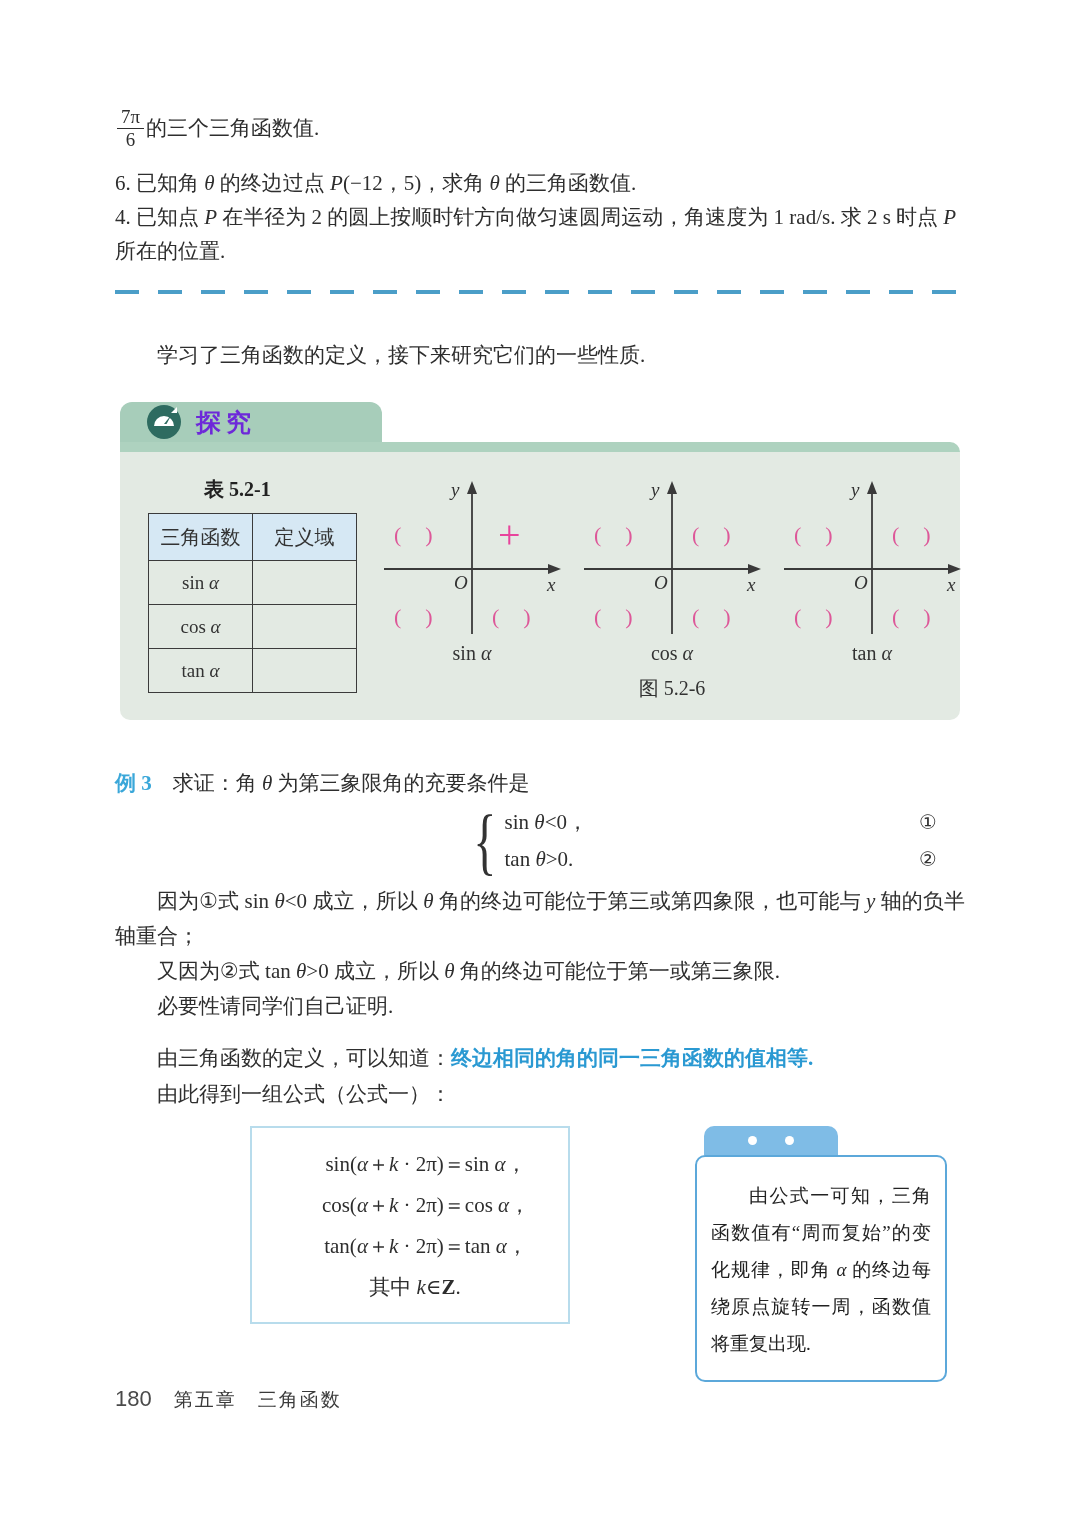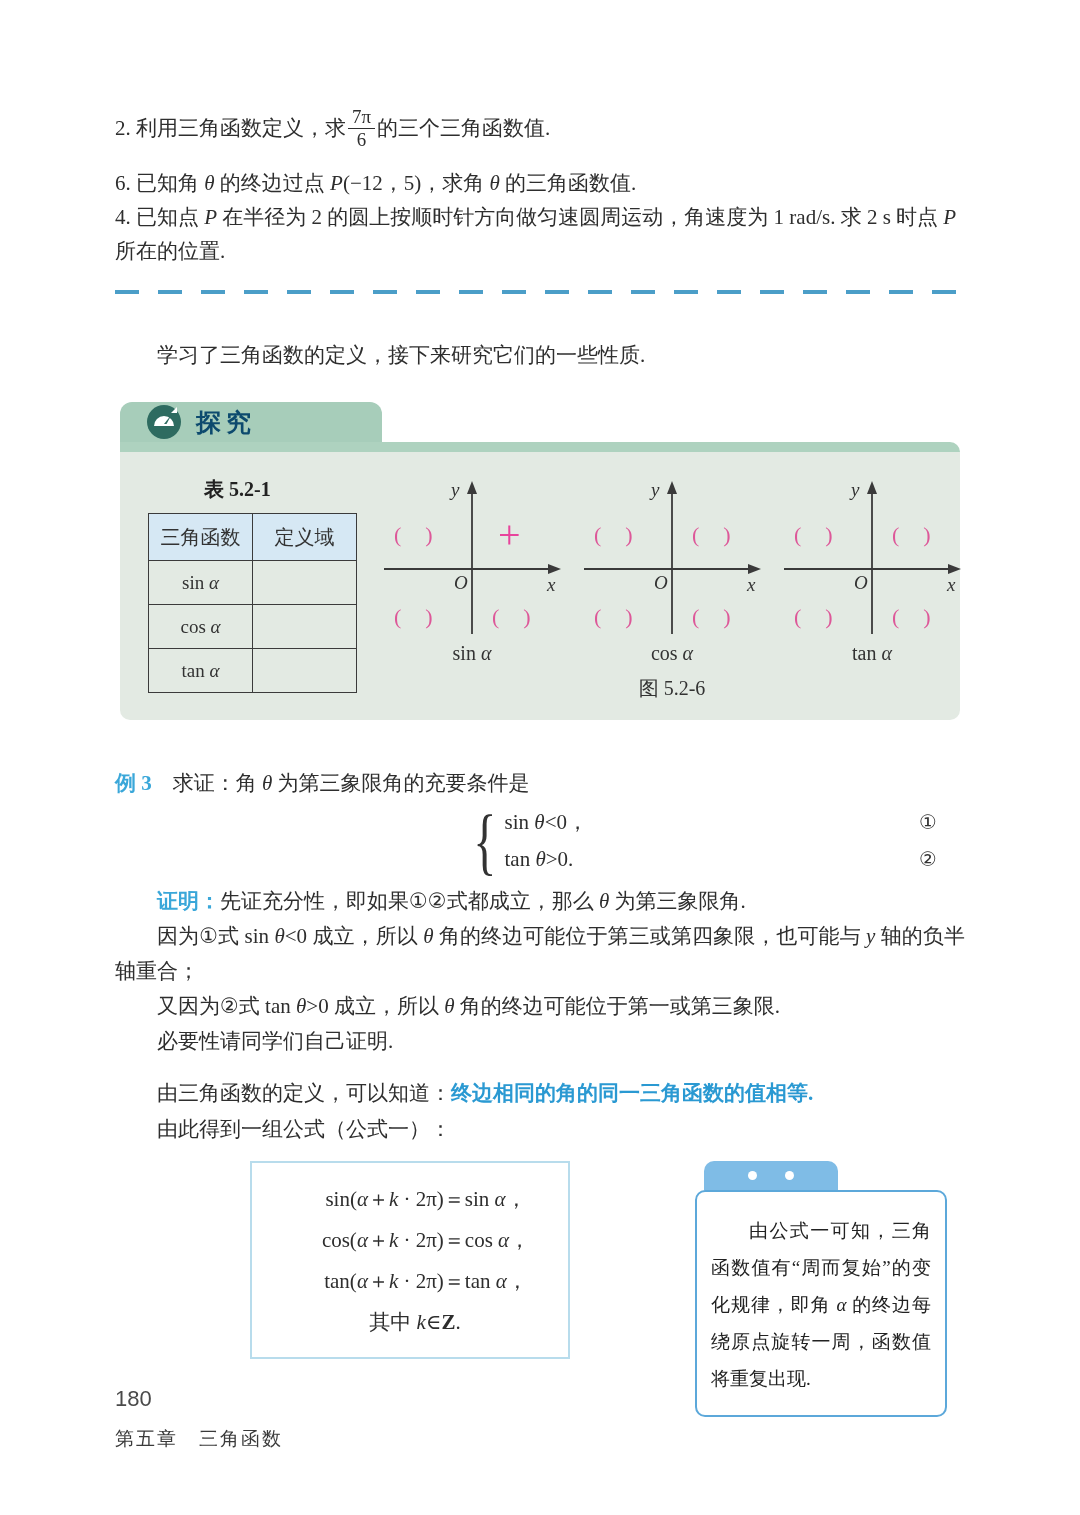--- a/index.html
+++ b/index.html
@@ -24,21 +24,21 @@
   
   .divider{height:4px; margin:22px 0 0 0;
     background:repeating-linear-gradient(90deg,#4b9ec8 0 24px,transparent 24px 43px);}
   
   .intro{margin:44px 0 0 0; font-size:21px; line-height:34px; text-indent:2em;}
   
   .explore{margin:30px 5px 0 5px;}
   .explore-tab{width:262px; height:40px; background:#a7cdba; border-radius:12px 12px 0 0;
     display:flex; align-items:center; padding-left:26px; box-sizing:border-box;}
   .explore-icon{width:36px; height:36px; flex:0 0 36px; margin-right:14px;}
-  .explore-tab-label{font-size:25px; color:#0c4a6e; letter-spacing:5px;
+  .explore-tab-label{font-size:25px; color:#6d28d9; letter-spacing:5px;
     font-family:Liberation Serif, serif; font-weight:600;}
   .explore-body{background:#e3eae3; border-top:10px solid #aed2bf;
     border-radius:0 10px 10px 10px; padding:16px 28px 18px 28px;}
   .explore-text{font-size:21px; line-height:37px; text-indent:2em; text-align:justify;
     letter-spacing:2.5px; margin:0; color:#333;}
   .media-row{display:flex; align-items:flex-start; margin-top:6px;}
   .table-col{width:218px; flex:0 0 218px;}
   .tbl-caption{font-weight:bold; font-size:20px; margin:2px 0 10px 56px; color:#222;}
   table.def{border-collapse:collapse; margin-left:0;}
   table.def td,table.def th{border:1.6px solid #3b3b3b; text-align:center; font-weight:normal;
@@ -77,33 +77,32 @@
   .formula-box .fl{line-height:41px; padding-left:22px; white-space:nowrap;}
   .formula-box .fl-last{line-height:41px; padding-left:0;}
   .note{margin-left:auto; width:252px; margin-right:18px;}
   .note-tab{width:134px; height:29px; margin-left:9px; background:#7fbce6;
     border-radius:10px 10px 0 0; display:flex; align-items:center; justify-content:center; gap:28px;}
   .note-dot{width:9px; height:9px; border-radius:50%; background:#fff;}
   .note-body{border:2px solid #5ca8da; border-radius:10px; background:#fff;
     padding:20px 14px 18px 14px; font-size:19px; line-height:37px; text-indent:2em;
     text-align:justify; color:#222;}
   
-  .footer{position:absolute; left:115px; top:1386px; display:flex; align-items:baseline; gap:14px;flex-direction:column;}
+  .footer{position:absolute; left:115px; top:1386px; display:flex; align-items:baseline; gap:22px;}
   .footer .pg{font-family:"Liberation Sans","DejaVu Sans",sans-serif; font-size:22px; color:#4a4a4a;}
   .footer .ch{font-size:19px; color:#3a3a3a; letter-spacing:2px;}
 </style>
 </head>
 <body>
 
 <div class="page">
   <div class="content">
 
     <div class="exercises">
       <div class="ex-first">
-        <span><span>2. 利用三角函数定义，求</span></span>
         <span><span class="frac">
               <span class="fnum">7π</span>
               <span class="fden">6</span>
             </span></span>
         <span><span>的三个三角函数值.</span></span>
       </div>
       <p class="ex-line"><span>6. 已知角 </span><span class="i">θ</span><span> 的终边过点 </span><span class="i">P</span><span>(−12，5)，求角 </span><span class="i">θ</span><span> 的三角函数值.</span></p>
       <p class="ex-line"><span>4. 已知点 </span><span class="i">P</span><span> 在半径为 2 的圆上按顺时针方向做匀速圆周运动，角速度为 1 rad/s. 求 2 s 时点 </span><span class="i">P</span><span> 所在的位置.</span></p>
     </div>
 
@@ -218,21 +217,20 @@
         <div><span>sin </span><span class="i">θ</span><span>&lt;0，</span></div>
         <div><span>tan </span><span class="i">θ</span><span>&gt;0.</span></div>
       </div>
       <div class="eq-nums">
         <div>①</div>
         <div>②</div>
       </div>
     </div>
 
     <div class="proof">
-      <p><span class="hdr">证明：</span><span>先证充分性，即如果①②式都成立，那么 </span><span class="i">θ</span><span> 为第三象限角.</span></p>
       <p><span>因为①式 sin </span><span class="i">θ</span><span>&lt;0 成立，所以 </span><span class="i">θ</span><span> 角的终边可能位于第三或第四象限，也可能与 </span><span class="i">y</span><span> 轴的负半轴重合；</span></p>
       <p><span>又因为②式 tan </span><span class="i">θ</span><span>&gt;0 成立，所以 </span><span class="i">θ</span><span> 角的终边可能位于第一或第三象限.</span></p>
       <p><span>必要性请同学们自己证明.</span></p>
     </div>
 
     <div class="deduction">
       <p><span>由三角函数的定义，可以知道：</span><span class="em">终边相同的角的同一三角函数的值相等.</span></p>
       <p><span>由此得到一组公式（公式一）：</span></p>
     </div>
 

